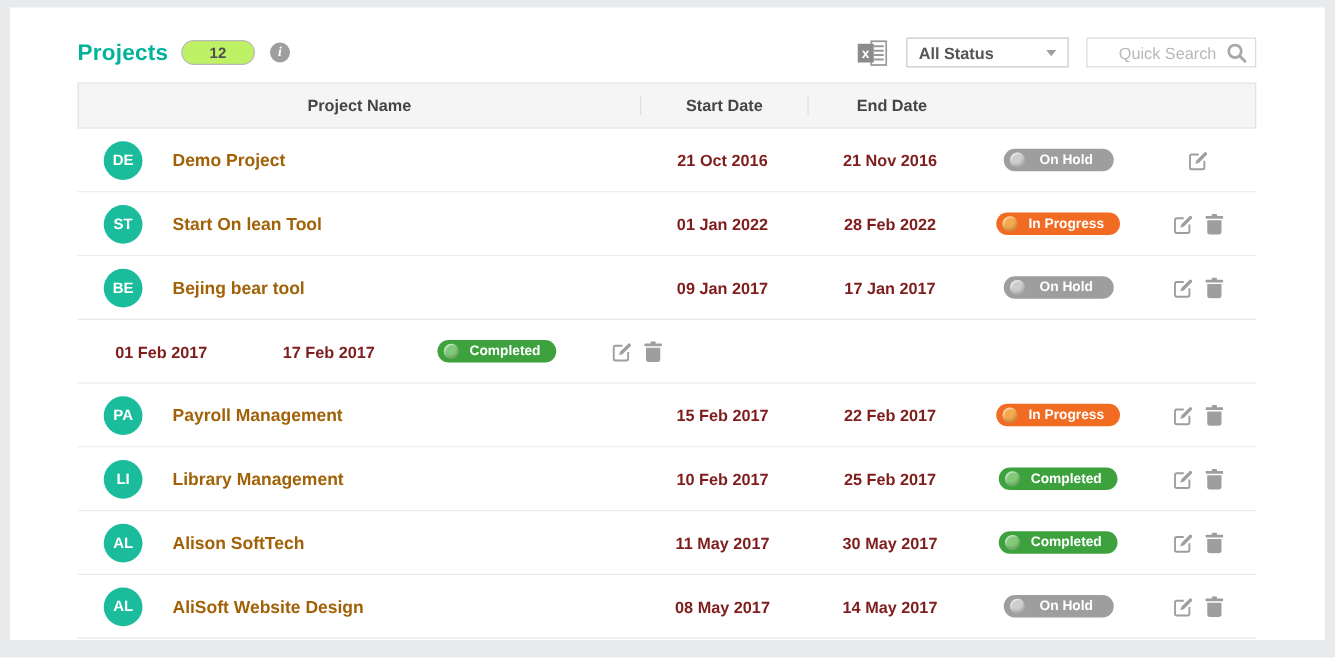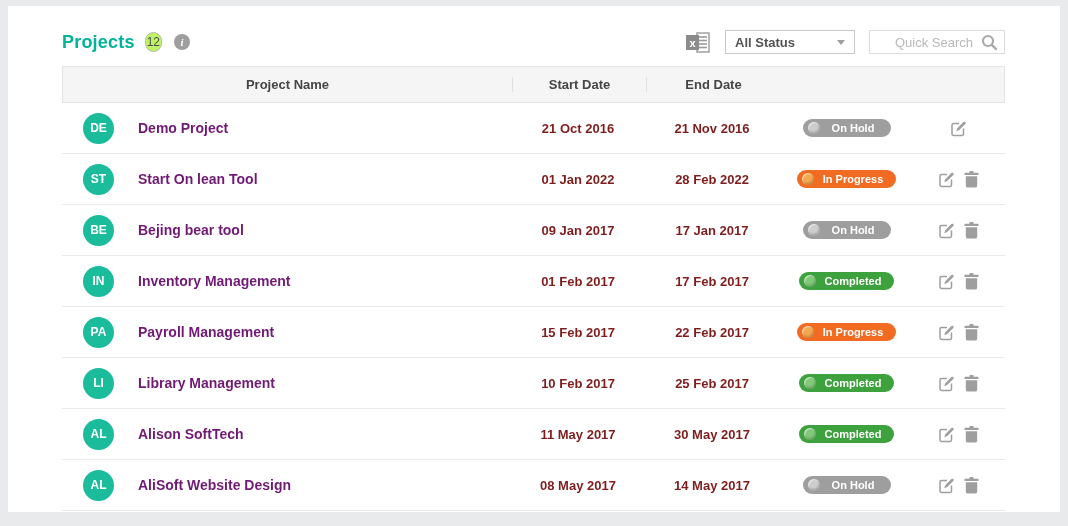--- a/index.html
+++ b/index.html
@@ -15,22 +15,22 @@
   }
   
   .topbar {
     display:flex; align-items:center; justify-content:space-between;
     padding:20px 55px 0 54px; height:52px;
   }
   .tb-left { display:flex; align-items:center; gap:10px; }
   .page-title { color:#00b39b; font-size:18px; font-weight:bold; letter-spacing:.2px; }
   .count-badge {
     border:1px solid #b9b9b9; border-radius:12px; background:#bef264;
-    color:#4f4f4f; font-size:12px; font-weight:normal;
-    padding:3px 1px; line-height:1;
+    color:#4f4f4f; font-size:12px; font-weight:bold;
+    padding:3px 22px; line-height:1;
   }
   .info-icon {
     width:16px; height:16px; border-radius:50%; background:#9e9e9e;
     color:#fff; font-size:11px; font-weight:bold; font-style:italic;
     display:flex; align-items:center; justify-content:center;
     font-family:"Liberation Serif","DejaVu Serif",serif; margin-left:2px;
   }
   .tb-right { display:flex; align-items:center; gap:14px; }
   .excel-btn { width:26px; height:22px; display:flex; align-items:center; justify-content:center; cursor:pointer; }
   .status-dd {
@@ -72,21 +72,21 @@
     display:flex; align-items:center; height:51px;
     border-bottom:1px solid #eaeaea; background:#fff;
   }
   .cell { display:flex; align-items:center; justify-content:center; }
   .cell-name { width:449px; justify-content:flex-start; padding-left:21px; gap:24px; }
   .avatar {
     width:31px; height:31px; border-radius:50%; background:#1abc9c;
     color:#fff; font-size:12px; font-weight:bold;
     display:flex; align-items:center; justify-content:center; flex:0 0 31px;
   }
-  .proj-name { color:#701a75; font-size:14px; font-weight:bold; }
+  .proj-name { color:#a16207; font-size:14px; font-weight:bold; }
   .date-text { color:#7f1d1d; font-size:13px; font-weight:bold; }
   .pill {
     display:inline-flex; align-items:center; gap:9px;
     border-radius:11px; padding:3px 13px 3px 5px; min-width:88px;
     color:#fff; font-size:11px; font-weight:bold; justify-content:flex-start;
   }
   .pill .dot {
     width:12px; height:12px; border-radius:50%; flex:0 0 12px;
     box-shadow: inset -1px -2px 2px rgba(0,0,0,.18), inset 1px 1px 1px rgba(255,255,255,.55);
   }
@@ -231,24 +231,20 @@
             <rect x="5.4" y="0" width="4.2" height="2.4" rx="1" fill="#9e9e9e"></rect>
             <rect x="0.5" y="1.8" width="14" height="2.2" rx="0.6" fill="#9e9e9e"></rect>
             <path d="M1.8 5.2 h11.4 v9.2 a2.2 2.2 0 0 1 -2.2 2.2 H4 a2.2 2.2 0 0 1 -2.2 -2.2 z" fill="#9e9e9e"></path>
           </svg>
         </span>
       </span>
     </div>
   </div>
 
   <div class="row">
-    <div class="cell cell-name">
-      <span class="avatar" style="background: rgb(26, 188, 156);">IN</span>
-      <span class="proj-name">Inventory Management</span>
-    </div>
     <div class="cell col-start date-text">01 Feb 2017</div>
     <div class="cell col-end date-text">17 Feb 2017</div>
     <div class="cell col-status">
       <span class="pill" style="background: rgb(61, 162, 61);">
         <span class="dot" style="background: rgb(130, 201, 122);"></span>
         <span class="pill-label">Completed</span>
       </span>
     </div>
     <div class="cell col-actions cell-actions">
       <span class="icon-btn edit-btn">

